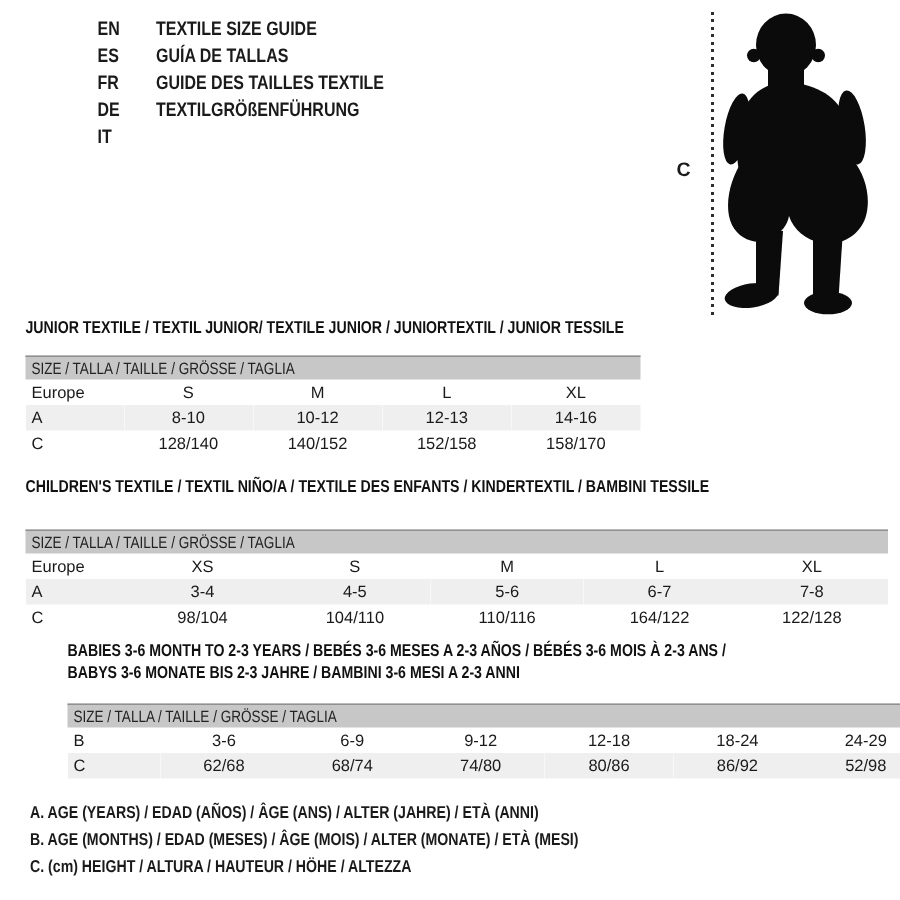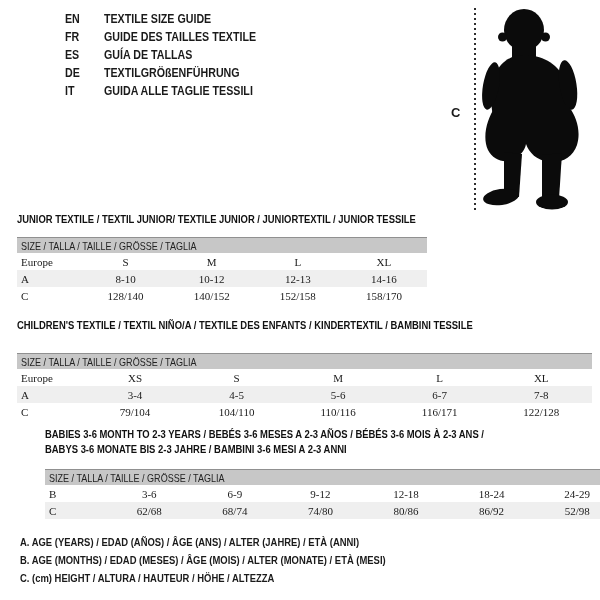--- a/index.html
+++ b/index.html
@@ -24,21 +24,21 @@
   .sec{position:absolute;left:17px;}
   .sec-title{font-size:11.5px;font-weight:bold;line-height:15px;color:#111;text-decoration:underline;}
   .sec1{top:212px;width:410px;} .sec1 .sec-title{margin-bottom:10px;}
   .sec2{top:318px;width:575px;} .sec2 .sec-title{margin-bottom:20px;}
   .sec3{top:427px;width:575px;margin-left:28px;} .sec3 .sec-title{margin-bottom:12px;}
 
   .size-bar{background:#c7c7c7;border-top:1px solid #909090;height:16px;line-height:16px;
     font-size:11px;color:#222;padding-left:4px;box-sizing:border-box;}
 
   table{width:100%;border-collapse:collapse;table-layout:fixed;}
-  td{height:17px;padding:0;text-align:center;font-size:11px;color:#1a1a1a;overflow:hidden;font-family:Liberation Serif, serif;}
+  td{height:17px;padding:0;text-align:center;font-size:11px;color:#1a1a1a;overflow:hidden;}
   td:first-child{text-align:left;padding-left:4px;}
   tr:nth-child(even){background:#efefef;}
   .c5 td:first-child{width:15%;}
   .c6 td:first-child{width:11%;}
   .c7 td:first-child{width:10%;}
 
   
   .notes{position:absolute;left:20px;top:533px;}
   .note-line{height:18px;line-height:18px;font-size:11.5px;font-weight:bold;}
 </style>
@@ -46,34 +46,33 @@
 <body>
 
 <div class="page">
 
   <div class="lang-block">
     <div class="lang-row">
       <span class="lang-code"><span class="cond">EN</span></span>
       <span class="lang-title"><span class="cond">TEXTILE SIZE GUIDE</span></span>
     </div>
     <div class="lang-row">
+      <span class="lang-code"><span class="cond">ES</span></span>
+      <span class="lang-title"><span class="cond">GUÍA DE TALLAS</span></span>
+    </div>
+    <div class="lang-row">
       <span class="lang-code"><span class="cond">FR</span></span>
       <span class="lang-title"><span class="cond">GUIDE DES TAILLES TEXTILE</span></span>
-    </div>
-    <div class="lang-row">
-      <span class="lang-code"><span class="cond">ES</span></span>
-      <span class="lang-title"><span class="cond">GUÍA DE TALLAS</span></span>
     </div>
     <div class="lang-row">
       <span class="lang-code"><span class="cond">DE</span></span>
       <span class="lang-title"><span class="cond">TEXTILGRÖßENFÜHRUNG</span></span>
     </div>
     <div class="lang-row">
       <span class="lang-code"><span class="cond">IT</span></span>
-      <span class="lang-title"><span class="cond">GUIDA ALLE TAGLIE TESSILI</span></span>
     </div>
   </div>
 
   <div class="dotted-line"></div>
   <div class="height-label">C</div>
   <svg class="baby-svg" width="114" height="203" viewBox="0 0 114 203" xmlns="http://www.w3.org/2000/svg">
     <g fill="#0b0b0b">
       <ellipse cx="45" cy="23" rx="20" ry="21"></ellipse>
       <circle cx="23.5" cy="30" r="4.5"></circle>
       <circle cx="66.5" cy="30" r="4.5"></circle>
@@ -135,24 +134,24 @@
           <tr>
             <td>A</td>
             <td>3-4</td>
             <td>4-5</td>
             <td>5-6</td>
             <td>6-7</td>
             <td>7-8</td>
           </tr>
           <tr>
             <td>C</td>
-            <td>79/104</td>
+            <td>98/104</td>
             <td>104/110</td>
             <td>110/116</td>
-            <td>116/171</td>
+            <td>164/122</td>
             <td>122/128</td>
           </tr>
         </tbody>
     </table>
   </div>
 
   <div class="sec sec3">
     <div class="sec-title"><span class="cond">BABIES 3-6 MONTH TO 2-3 YEARS / BEBÉS 3-6 MESES A 2-3 AÑOS / BÉBÉS 3-6 MOIS À 2-3 ANS /
 BABYS 3-6 MONATE BIS 2-3 JAHRE / BAMBINI 3-6 MESI A 2-3 ANNI</span></div>
     <div class="size-bar"><span class="cond">SIZE / TALLA / TAILLE / GRÖSSE / TAGLIA</span></div>

